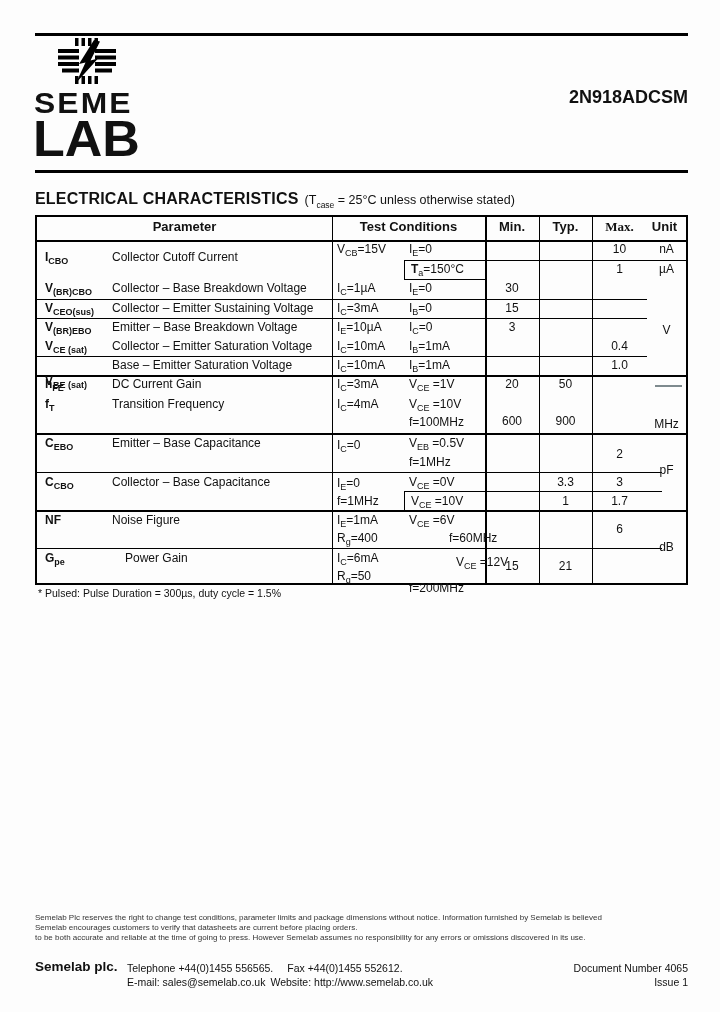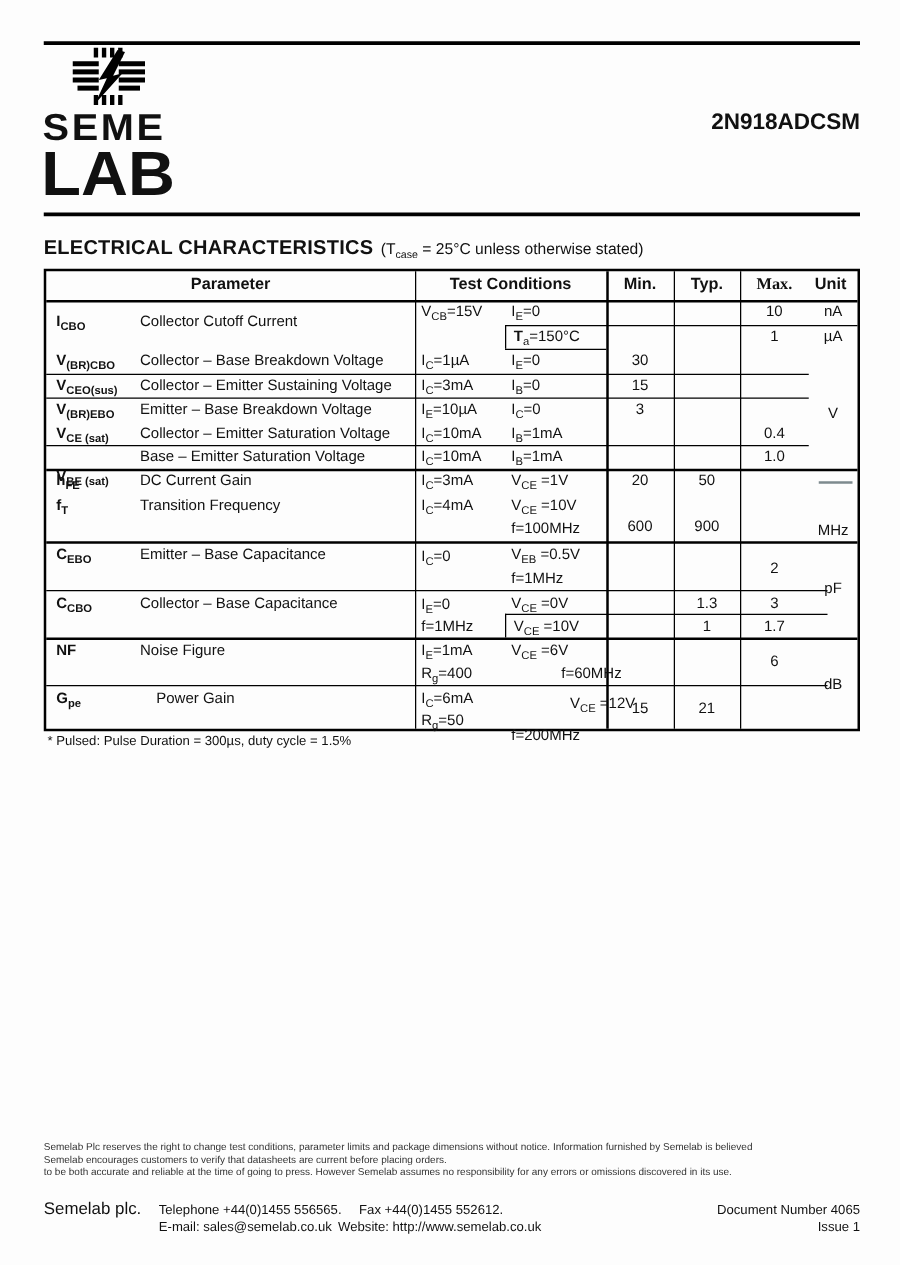--- a/index.html
+++ b/index.html
@@ -28,21 +28,21 @@
   .col-min{left:448px;width:54px;text-align:center;}
   .col-typ{left:502px;width:53px;text-align:center;}
   .col-max{left:555px;width:55px;text-align:center;}
   .col-unit{left:610px;width:39px;text-align:center;}
   .hl{position:absolute;background:#000;height:1px;}
   .vl{position:absolute;background:#000;width:1px;}
   .dash{position:absolute;left:618px;top:168px;width:27px;height:2px;background:#7e8a8e;}
   .footnote{position:absolute;left:38px;top:587px;font-size:10.5px;}
   .disclaimer{position:absolute;left:35px;top:913px;width:640px;font-size:8px;
               line-height:10px;color:#333;}
-  .footer-company{position:absolute;left:35px;top:959px;font-size:13.5px;font-weight:normal;}
+  .footer-company{position:absolute;left:35px;top:959px;font-size:13.5px;font-weight:bold;}
   .footer-line1{position:absolute;left:127px;top:962px;font-size:10.5px;}
   .footer-line1 .gap{display:inline-block;width:14px;}
   .footer-line2{position:absolute;left:127px;top:976px;font-size:10.5px;}
   .footer-line2 .gap{display:inline-block;width:5px;}
   .footer-doc{position:absolute;right:32px;top:962px;font-size:10.5px;text-align:right;}
   .footer-issue{position:absolute;right:32px;top:976px;font-size:10.5px;text-align:right;}
 </style>
 </head>
 <body>
 
@@ -177,21 +177,21 @@
     <div class="c" style="left:372px;top:238px;">f=1MHz</div>
     <div class="c col-max" style="top:230px;">2</div>
     <div class="c col-unit" style="top:246px;">pF</div>
 
     <div class="c sym" style="top:258px;"><span>C</span><sub>CBO</sub></div>
     <div class="c desc" style="top:258px;">Collector – Base Capacitance</div>
     <div class="c" style="left:300px;top:259px;"><span>I</span><sub>E</sub><span>=0</span></div>
     <div class="c" style="left:372px;top:258px;"><span>V</span><sub>CE</sub><span> =0V</span></div>
     <div class="c" style="left:300px;top:277px;">f=1MHz</div>
     <div class="c" style="left:374px;top:277px;"><span>V</span><sub>CE</sub><span> =10V</span></div>
-    <div class="c col-typ" style="top:258px;">1.3</div>
+    <div class="c col-typ" style="top:258px;">3.3</div>
     <div class="c col-max" style="top:258px;">3</div>
     <div class="c col-typ" style="top:277px;">1</div>
     <div class="c col-max" style="top:277px;">1.7</div>
 
     <div class="c sym" style="top:296px;"><span>NF</span></div>
     <div class="c desc" style="top:296px;">Noise Figure</div>
     <div class="c" style="left:300px;top:296px;"><span>I</span><sub>E</sub><span>=1mA</span></div>
     <div class="c" style="left:300px;top:314px;"><span>R</span><sub>g</sub><span>=400</span></div>
     <div class="c" style="left:372px;top:296px;"><span>V</span><sub>CE</sub><span> =6V</span></div>
     <div class="c" style="left:384px;top:314px;margin-left:28px;">f=60MHz</div>

